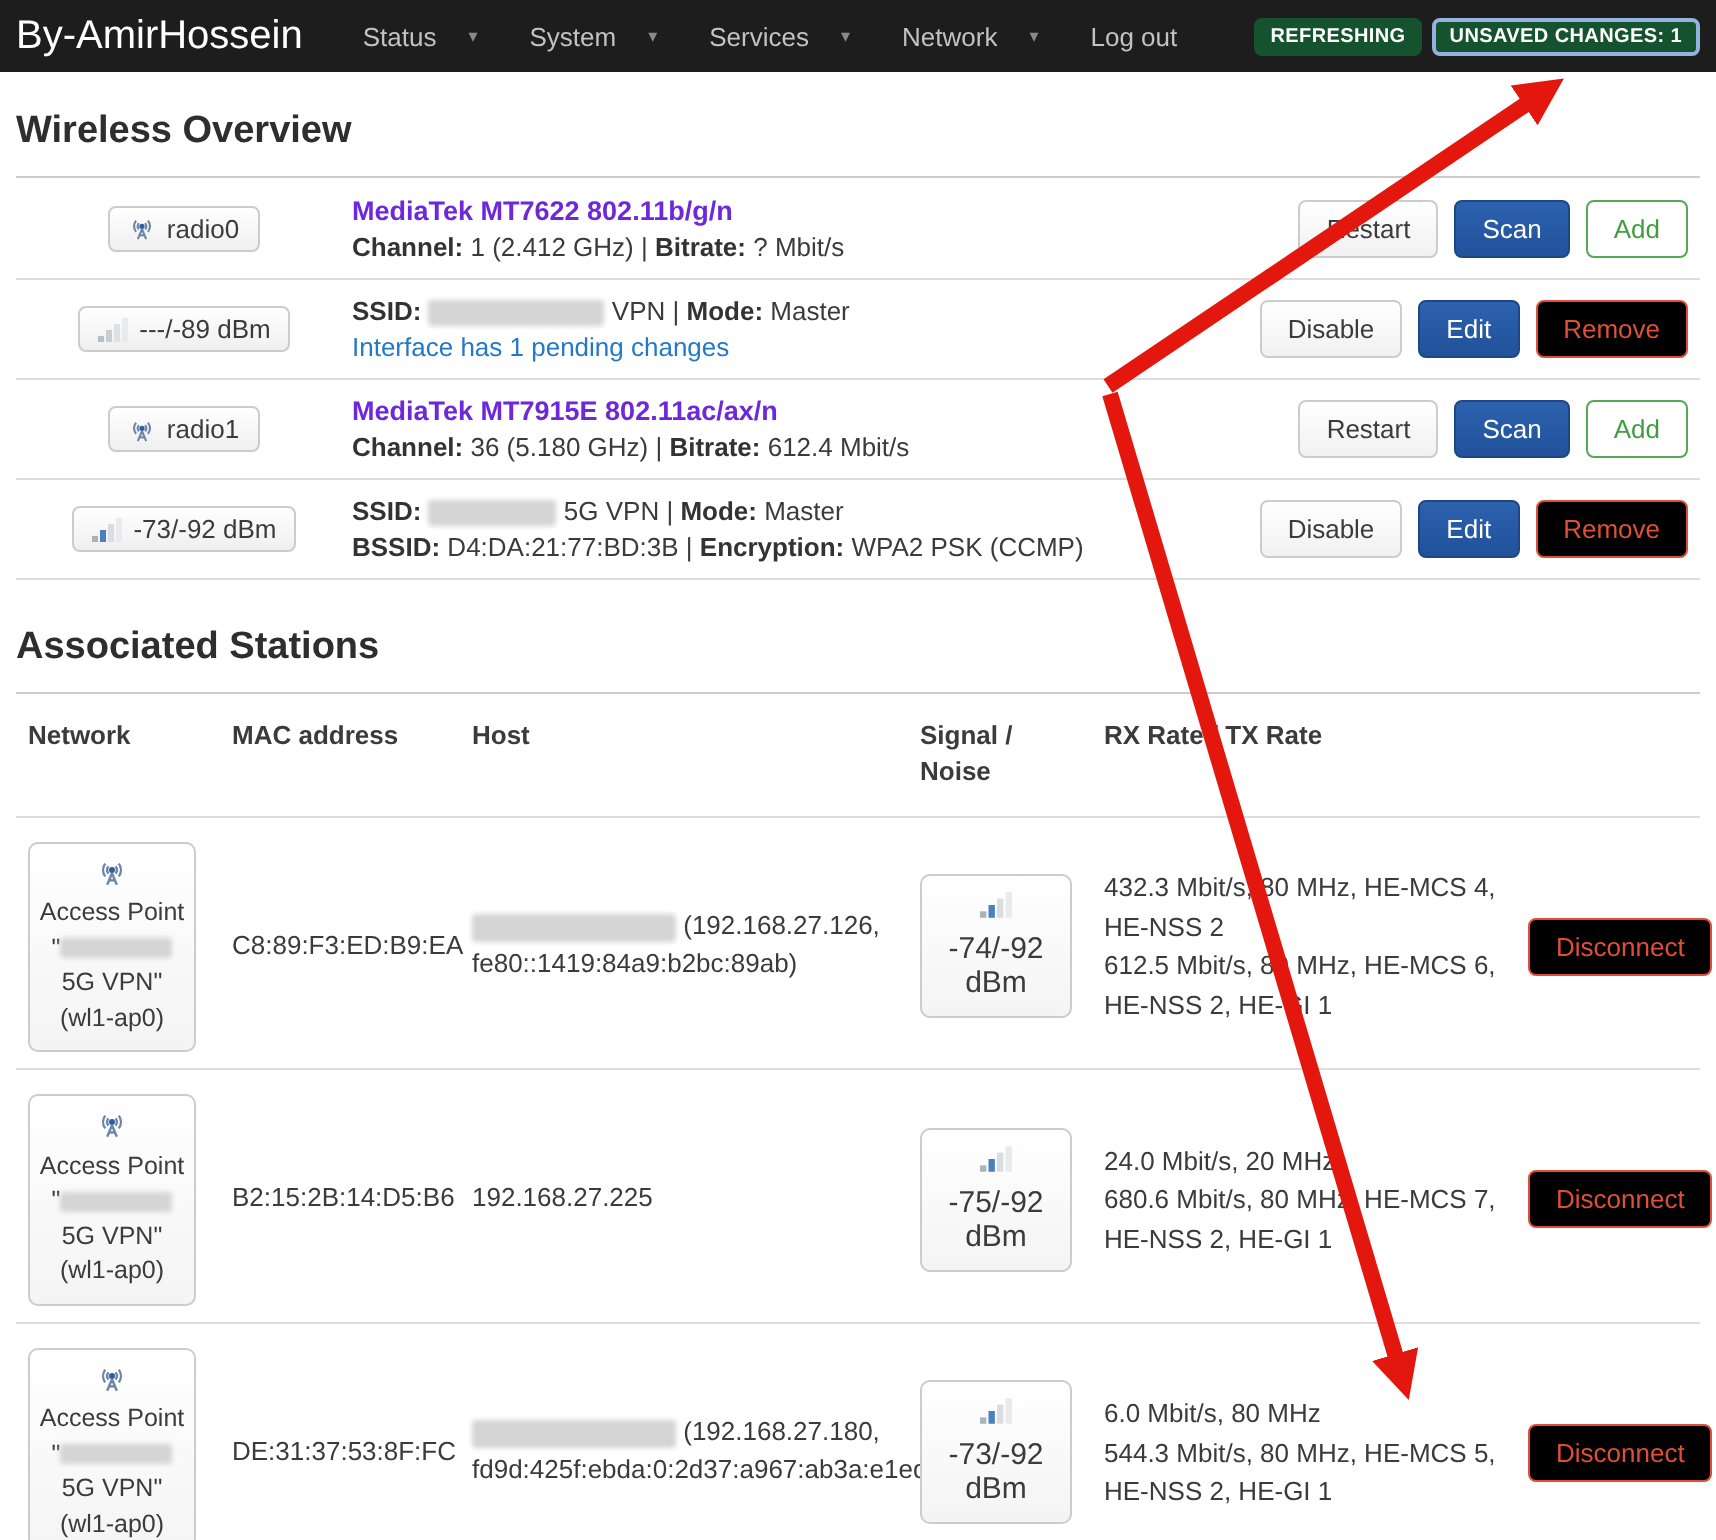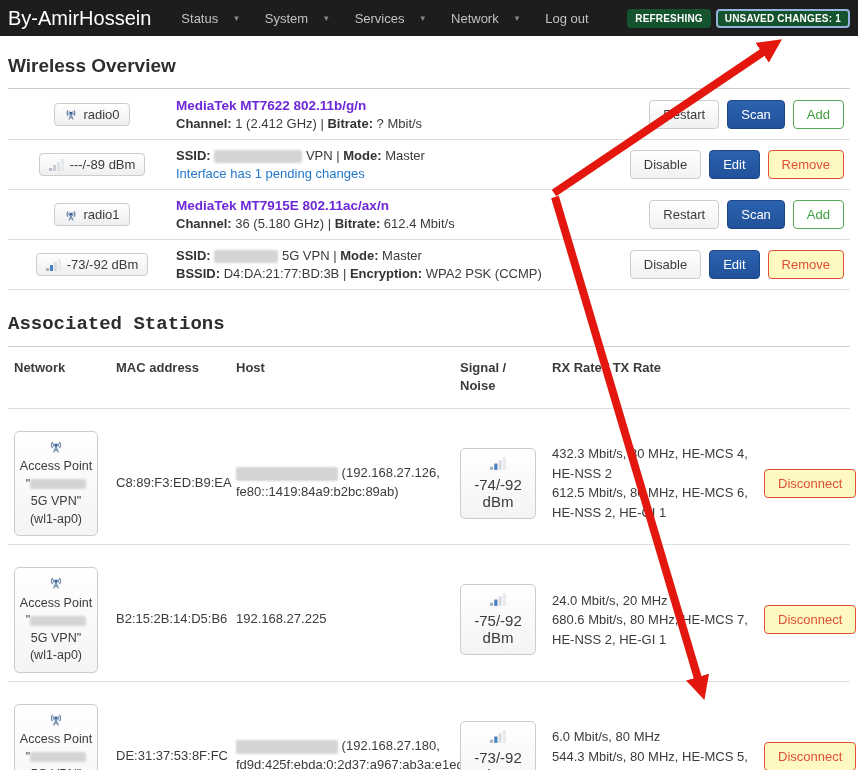--- a/index.html
+++ b/index.html
@@ -28,35 +28,35 @@
   .ov-badge-col { display:flex; justify-content:center; }
   .pill { display:inline-flex; align-items:center; gap:5px; border:1px solid #ccc; border-radius:4px; background:linear-gradient(#ffffff,#efefef); padding:3px 9px; font-size:13px; color:#3b3b3b; }
   .dev-title { font-weight:bold; font-size:13.5px; color:#6d28d9; margin-bottom:3px; }
   .detail b { color:#333; }
   .pending { color:#2478c8; margin-top:3px; }
   .btn-group { display:flex; gap:8px; align-items:center; padding-right:6px; }
 
   .btn { font-family:"Liberation Sans", sans-serif; font-size:13px; border-radius:4px; padding:6px 13px; cursor:pointer; border:1px solid #ccc; background:linear-gradient(#ffffff,#f1f1f1); color:#3b3b3b; }
   .btn-blue { background:linear-gradient(#2c62af,#21519a); border:1px solid #1d4687; color:#fff; }
   .btn-green { background:#fff; border:1px solid #55a855; color:#3f9e3f; }
-  .btn-red { background:#fef9c3; border:1px solid #e04f35; color:#e04f35; }
+  .btn-red { background:#000000; border:1px solid #e04f35; color:#e04f35; }
 
   
   .blur { display:inline-block; background:#d4d4d4; border-radius:2px; vertical-align:middle; filter:blur(1.3px); }
   .blur-a { width:88px; height:13px; }
   .blur-b { width:64px; height:13px; }
   .blur-c { width:56px; height:10px; }
   .blur-d { width:102px; height:14px; }
 
   
   .st-grid { display:grid; grid-template-columns:102px 120px 224px 92px 212px 1fr; align-items:center; padding-left:6px; }
   .st-head { border-top:1px solid #ccc; font-weight:bold; color:#3b3b3b; padding-top:12px; padding-bottom:12px; align-items:start; }
   .st-head .hd { padding-right:10px; line-height:1.4; }
   .hd-signal { max-width:60px; }
-  .st-row { border-top:1px solid #ddd; min-height:98px; padding-top:22px; padding-bottom:8px; }
+  .st-row { border-top:1px solid #ddd; min-height:98px; padding-top:12px; padding-bottom:8px; }
   .st-table { border-bottom:1px solid #ddd; }
   .net-badge { width:84px; border:1px solid #ccc; border-radius:5px; background:linear-gradient(#ffffff,#f4f4f4); text-align:center; padding:6px 2px 7px; font-size:12.5px; line-height:1.4; color:#3b3b3b; }
   .net-badge .icon-line { line-height:1; margin-bottom:2px; }
   .host-cell, .mac-cell { padding-right:12px; line-height:1.45; }
   .sig-badge { width:76px; border:1px solid #ccc; border-radius:5px; background:linear-gradient(#ffffff,#f4f4f4); text-align:center; padding:8px 2px; font-size:15px; }
   .sig-badge .icon-line { line-height:1; margin-bottom:4px; }
   .rate-cell { line-height:1.5; padding-right:14px; }
   .disc-col { display:flex; justify-content:center; }
 
   
@@ -211,21 +211,21 @@
         </div>
       </div>
       <div class="btn-group">
         <button class="btn">Disable</button>
         <button class="btn btn-blue">Edit</button>
         <button class="btn btn-red">Remove</button>
       </div>
     </div>
   </div>
 
-  <h2 class="section" style="margin-top:23px;font-family:Liberation Mono, monospace;">Associated Stations</h2>
+  <h2 class="section" style="margin-top:23px;">Associated Stations</h2>
 
   <div class="st-table">
     <div class="st-grid st-head">
       <div class="hd">Network</div>
       <div class="hd">MAC address</div>
       <div class="hd">Host</div>
       <div class="hd hd-signal">Signal / Noise</div>
       <div class="hd">RX Rate / TX Rate</div>
       <div></div>
     </div>

